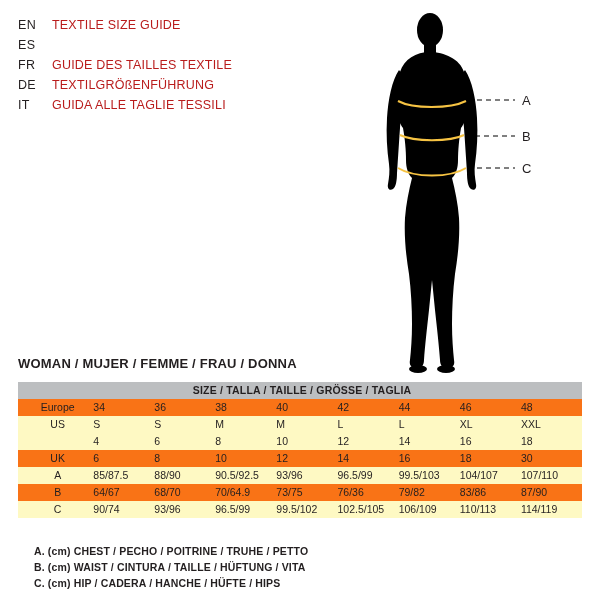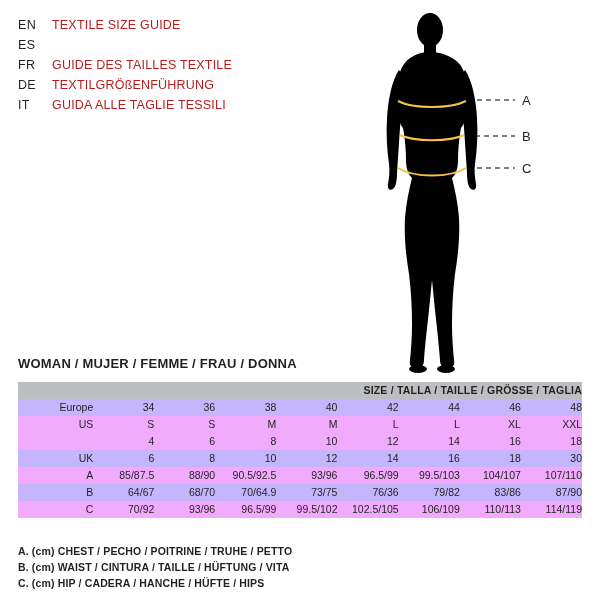--- a/index.html
+++ b/index.html
@@ -81,45 +81,46 @@
     height: 17px;
     line-height: 17px;
     vertical-align: middle;
   }
   .row-head td {
     background: #bcbec0;
     font-weight: bold;
     font-size: 10.5px;
     letter-spacing: 0.2px;
   }
-  .row-shade td { background: #f0abfc; }
-  .row-plain td { background: #c4b5fd; }
+  .row-shade td { background: #fef9c3; }
+  .row-plain td { background: #f97316; }
   .c-label {
     width: 72px;
     padding-left: 4px !important;
-    text-align: right;
+    text-align: center;
   }
   .c-val {
     width: 61.5px;
-    text-align: right;
+    text-align: left;
   }
 
   
   .notes {
     position: absolute;
     left: 18px;
     top: 543px;
     width: 560px;
   }
   .note {
     font-size: 10.5px;
     font-weight: bold;
     letter-spacing: 0.15px;
     line-height: 16px;
     color: #231f20;
+    margin-left: 16px;
   }
 </style>
 </head>
 <body>
 
 <div class="page">
 
   <div class="lang-block">
     <div class="lang-row">
       <span class="lang-code">EN</span>
@@ -293,21 +294,21 @@
         <td class="c-val">70/64.9</td>
         <td class="c-val">73/75</td>
         <td class="c-val">76/36</td>
         <td class="c-val">79/82</td>
         <td class="c-val">83/86</td>
         <td class="c-val">87/90</td>
       </tr>
 
       <tr class="row-shade">
         <td class="c-label">C</td>
-        <td class="c-val">70/92</td>
+        <td class="c-val">90/74</td>
         <td class="c-val">93/96</td>
         <td class="c-val">96.5/99</td>
         <td class="c-val">99.5/102</td>
         <td class="c-val">102.5/105</td>
         <td class="c-val">106/109</td>
         <td class="c-val">110/113</td>
         <td class="c-val">114/119</td>
       </tr>
     </tbody>
   </table>

